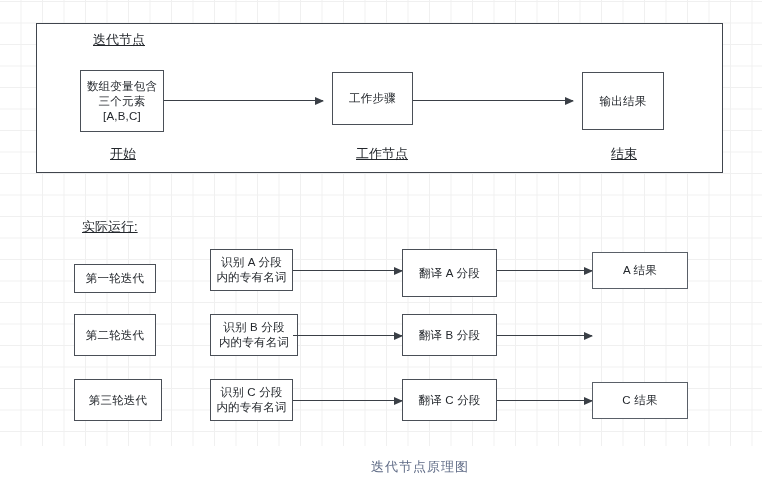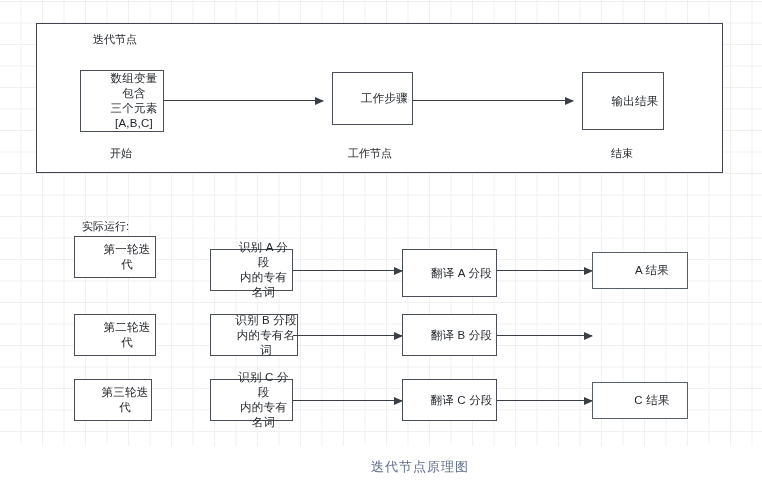--- a/index.html
+++ b/index.html
@@ -41,39 +41,39 @@
     border: 1.6px solid #4a4f57;
     display: flex;
     align-items: center;
     justify-content: center;
     text-align: center;
     color: #23272c;
     font-size: 11.5px;
     line-height: 15px;
     letter-spacing: 0.2px;
     white-space: pre-line;
-    padding-left: 24px;
   }
   .box.thin {
     border-width: 1.1px;
     border-color: #5a6068;
     text-align: center;
   }
   .container-box {
     position: absolute;
     box-sizing: border-box;
     background: #ffffff;
     border: 1.8px solid #40454d;
   }
   .plain-label {
     position: absolute;
     color: #23272c;
-    font-size: 11px;
+    font-size: 13px;
     line-height: 15px;
     white-space: nowrap;
+    text-decoration: underline;
   }
   .caption {
     position: absolute;
     color: #5f6b86;
     font-size: 13px;
     letter-spacing: 1px;
     white-space: nowrap;
   }
   .arrow {
     position: absolute;
@@ -103,30 +103,30 @@
   <div class="plain-label" style="left:93px; top:32px;">迭代节点</div>
 
   <div class="box" style="left:80px; top:70px; width:84px; height:62px;">数组变量包含
 三个元素
 [A,B,C]</div>
   <div class="plain-label" style="left:110px; top:146px;text-align:center;">开始</div>
 
   <div class="arrow" style="left:164px; top:100px; width:159px;"></div>
 
   <div class="box" style="left:332px; top:72px; width:81px; height:53px;">工作步骤</div>
-  <div class="plain-label" style="left:348px; top:146px;">工作节点</div>
+  <div class="plain-label" style="left:356px; top:146px;">工作节点</div>
 
   <div class="arrow" style="left:413px; top:100px; width:160px;"></div>
 
   <div class="box" style="left:582px; top:72px; width:82px; height:58px;">输出结果</div>
   <div class="plain-label" style="left:611px; top:146px;">结束</div>
 
   <div class="plain-label" style="left:82px; top:219px;">实际运行:</div>
 
-  <div class="box" style="left:74px; top:236px; width:82px; height:42px;">第一轮迭代</div>
+  <div class="box" style="left:74px; top:264px; width:82px; height:29px;">第一轮迭代</div>
 
   <div class="box" style="left:210px; top:249px; width:83px; height:42px;">识别 A 分段
 内的专有名词</div>
 
   <div class="arrow" style="left:293px; top:270px; width:109px;"></div>
 
   <div class="box" style="left:402px; top:249px; width:95px; height:48px;">翻译 A 分段</div>
 
   <div class="arrow" style="left:497px; top:270px; width:95px;"></div>
 
@@ -137,21 +137,21 @@
   <div class="box" style="left:210px; top:314px; width:88px; height:42px;">识别 B 分段
 内的专有名词</div>
 
   <div class="arrow" style="left:293px; top:335px; width:109px;"></div>
 
   <div class="box" style="left:402px; top:314px; width:95px; height:42px;">翻译 B 分段</div>
 
   <div class="arrow" style="left:497px; top:335px; width:95px;"></div>
 
 
-  <div class="box" style="left:74px; top:379px; width:78px; height:42px;">第三轮迭代</div>
+  <div class="box" style="left:74px; top:379px; width:88px; height:42px;">第三轮迭代</div>
 
   <div class="box" style="left:210px; top:379px; width:83px; height:42px;">识别 C 分段
 内的专有名词</div>
 
   <div class="arrow" style="left:293px; top:400px; width:109px;"></div>
 
   <div class="box" style="left:402px; top:379px; width:95px; height:42px;">翻译 C 分段</div>
 
   <div class="arrow" style="left:497px; top:400px; width:95px;"></div>
 

